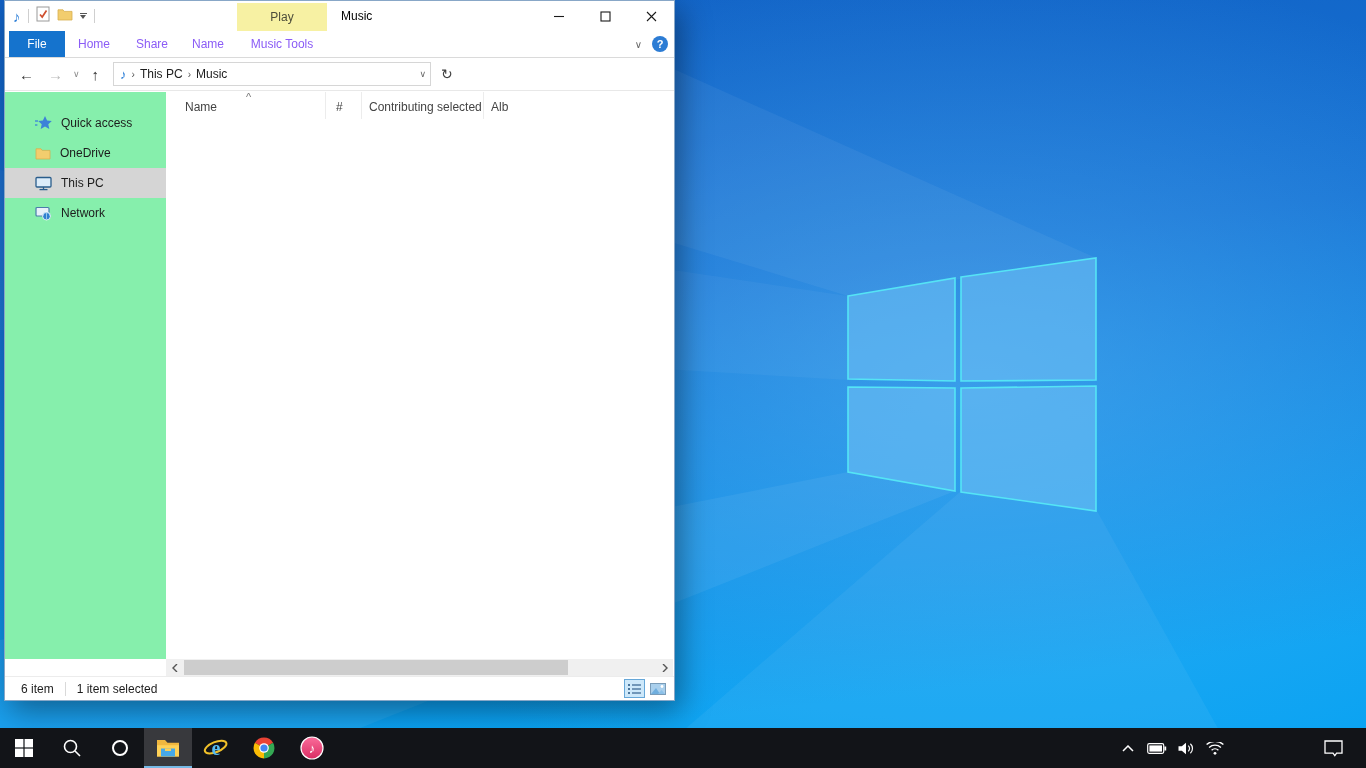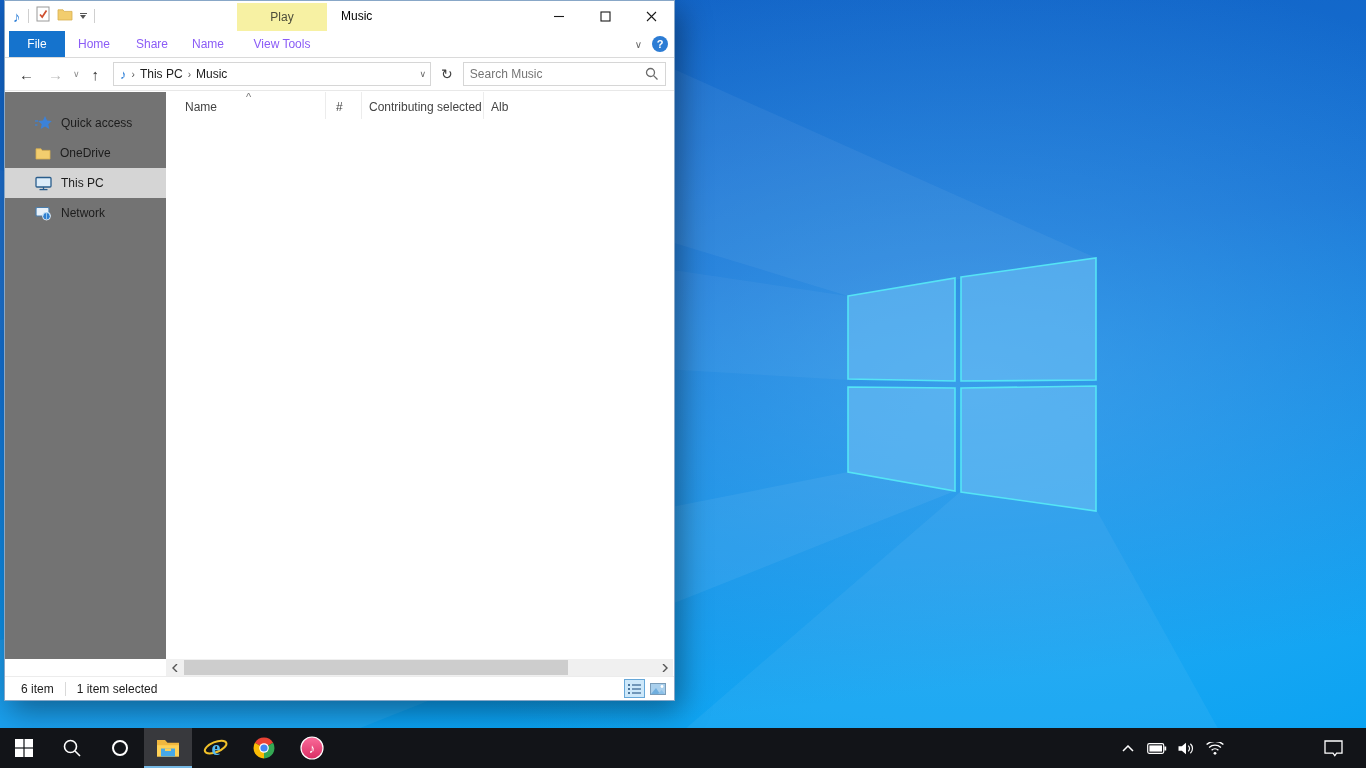--- a/index.html
+++ b/index.html
@@ -47,21 +47,21 @@
   .addressbar { width:318px; height:24px; border:1px solid #d6d6d6; display:flex; align-items:center; padding:0 4px 0 6px; gap:5px; }
   .crumb { font-size:12px; color:#1c1c1c; }
   .crumb-sep { font-size:10px; color:#555; }
   .addr-chev { margin-left:auto; color:#666; font-size:9px; }
   .refresh { color:#404040; font-size:14px; margin:0 4px; }
   .searchbox { flex:1; height:24px; border:1px solid #d6d6d6; display:flex; align-items:center; padding:0 6px; }
   .searchbox input { flex:1; border:none; outline:none; font-size:12px; color:#444; font-family:"Liberation Sans",sans-serif; }
   .searchbox input::placeholder { color:#757575; }
 
   
-  .sidebar { position:absolute; left:0; top:91px; width:161px; bottom:41px; background:#737373; padding-top:16px; }
+  .sidebar { position:absolute; left:0; top:91px; width:161px; bottom:41px; background:#86efac; padding-top:16px; }
   .side-item { height:30px; display:flex; align-items:center; padding-left:30px; gap:9px; font-size:12px; color:#1c1c1c; }
   .side-item.selected { background:#d5d5d5; }
 
   
   .filearea { position:absolute; left:161px; right:1px; top:91px; bottom:41px; background:#fff; overflow:hidden; }
   .colheaders { position:relative; height:27px; display:flex; font-size:12px; color:#444; }
   .col { display:flex; align-items:flex-end; padding:0 0 5px 10px; border-right:1px solid #ececec; }
   .col-name { width:160px; padding-left:19px; }
   .col-num { width:36px; }
   .col-title { width:163px; padding-left:13px; }
@@ -170,48 +170,41 @@
           </svg>
       </div>
     </div>
   </div>
 
   <div class="tabrow">
     <div class="tab tab-file">File</div>
     <div class="tab tab-home">Home</div>
     <div class="tab tab-share">Share</div>
     <div class="tab tab-view">Name</div>
-    <div class="tab tab-music">View Tools</div>
+    <div class="tab tab-music">Music Tools</div>
     <div class="ribbon-right">
       <span class="rib-chev">∨</span>
       <span class="help-btn">?</span>
     </div>
   </div>
 
   <div class="navbar">
     <span class="nav-arrow nav-back">←</span>
     <span class="nav-arrow nav-fwd">→</span>
     <span class="nav-chev">∨</span>
     <span class="nav-arrow nav-up">↑</span>
     <div class="addressbar">
       <span class="note-glyph" style="font-size:13px">♪</span>
       <span class="crumb-sep">›</span>
       <span class="crumb">This PC</span>
       <span class="crumb-sep">›</span>
       <span class="crumb">Music</span>
       <span class="addr-chev">∨</span>
     </div>
     <span class="refresh">↻</span>
-    <div class="searchbox">
-      <input type="text" placeholder="Search Music" style="">
-      <svg width="14" height="14" viewBox="0 0 14 14">
-        <circle cx="5.5" cy="5.5" r="4" fill="none" stroke="#6b6b6b" stroke-width="1.3"></circle>
-        <line x1="8.6" y1="8.6" x2="12.5" y2="12.5" stroke="#6b6b6b" stroke-width="1.3"></line>
-      </svg>
-    </div>
   </div>
 
   <div class="sidebar">
     <div class="side-item">
       <svg width="17" height="16" viewBox="0 0 17 16">
         <line x1="0" y1="6" x2="3" y2="6" stroke="#3c82d8" stroke-width="1.3"></line>
         <line x1="0" y1="10" x2="2.4" y2="10" stroke="#3c82d8" stroke-width="1.3"></line>
         <path d="M10 1 L12.1 5.6 L16.8 6.1 L13.3 9.3 L14.3 14 L10 11.6 L5.7 14 L6.7 9.3 L3.2 6.1 L7.9 5.6 Z" fill="#3c82d8"></path>
       </svg>
       <span>Quick access</span>

